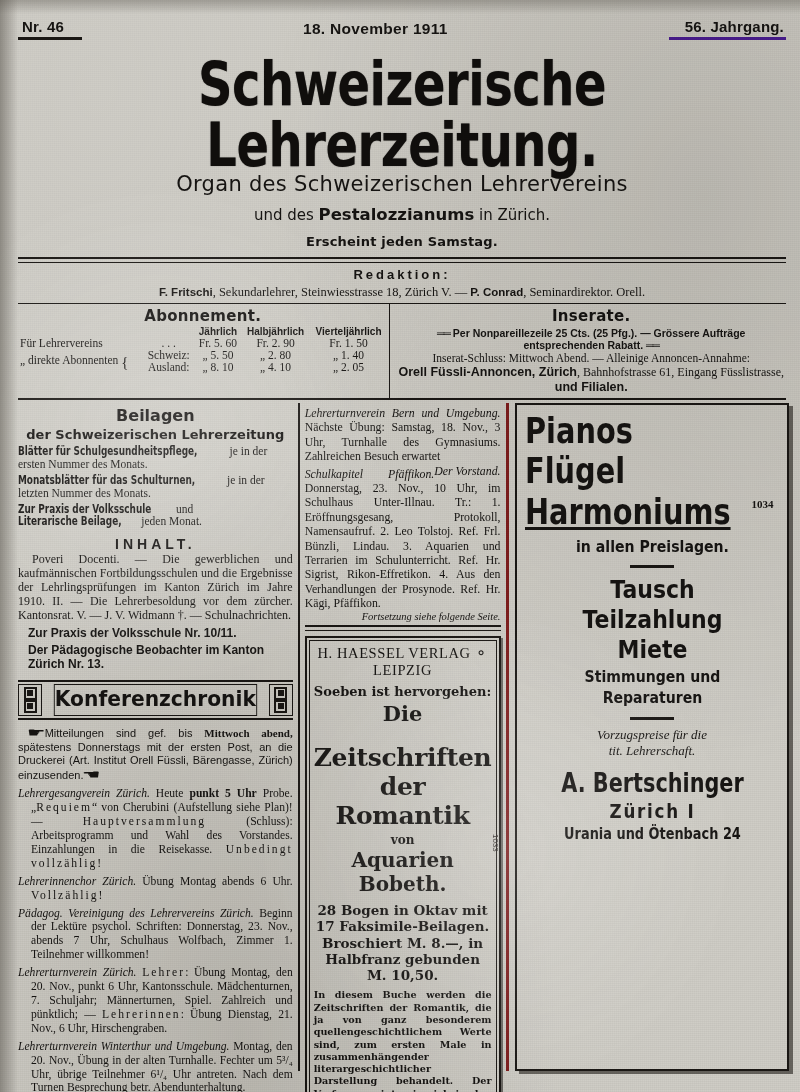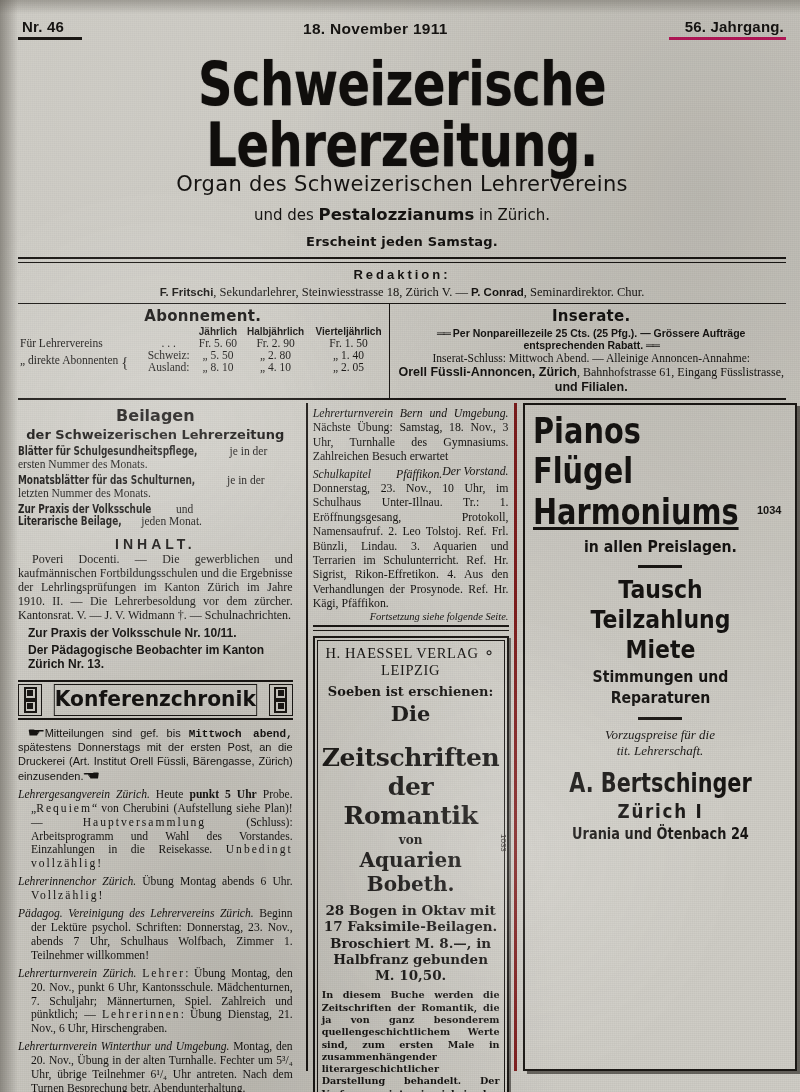--- a/index.html
+++ b/index.html
@@ -30,21 +30,21 @@
   .edgeT{position:absolute;left:0;right:0;top:0;height:14px;z-index:62;pointer-events:none;
     background:linear-gradient(180deg, rgba(90,86,78,.40), rgba(90,86,78,0));}
 
   .inner{position:absolute;left:18px;right:14px;top:18px;bottom:10px;}
 
   
   .topline{display:flex;align-items:flex-end;justify-content:space-between;
     font-family:"Liberation Sans",sans-serif;font-weight:bold;font-size:15px;}
   .topline .nr{border-bottom:3px solid #1a1714;padding:0 18px 2px 4px;letter-spacing:.2px;}
   .topline .date{font-size:15.5px;padding-bottom:2px;letter-spacing:.3px;}
-  .topline .jg{border-bottom:3px solid #be185d;padding:0 2px 2px 16px;letter-spacing:.2px;}
+  .topline .jg{border-bottom:3px solid #4c1d95;padding:0 2px 2px 16px;letter-spacing:.2px;}
 
   
   .masthead{text-align:center;margin-top:14px;}
   .mast-title{
     font-family:"DejaVu Sans",sans-serif;font-weight:bold;
     font-size:50px;line-height:1;letter-spacing:-0.5px;
     transform:scaleY(1.22) scaleX(.96);transform-origin:center top;
     margin:4px 0 18px;color:#100e0c;
     text-shadow:0 0 1px rgba(0,0,0,.5);
   }
@@ -74,21 +74,21 @@
   .brace{display:inline-block;font-size:15px;line-height:.8;vertical-align:middle;}
   .ins-l1{font-family:"Liberation Sans",sans-serif;font-weight:bold;font-size:10.5px;margin-top:2px;}
   .ins-l1 .eq{letter-spacing:-1px;}
   .ins-l2{font-size:11.5px;margin-top:1px;}
   .ins-l3{font-size:12px;margin-top:1px;}
   .ins-l3 b{font-family:"Liberation Sans",sans-serif;font-weight:bold;font-size:12.5px;}
   .ins-l4{font-family:"Liberation Sans",sans-serif;font-weight:bold;font-size:12.5px;}
 
   
   .cols{display:flex;margin-top:3px;height:668px;}
-  .c1{width:290px;box-sizing:border-box;padding-right:13px;}
+  .c1{width:290px;box-sizing:border-box;padding-right:5px;}
   .c2{width:300px;box-sizing:border-box;padding:0 5px;border-left:2px solid #1a1714;border-right:3px solid #7f1d1d;}
   .c3{flex:1;box-sizing:border-box;padding-left:6px;}
 
   
   .beil-h1{font-family:"DejaVu Sans",sans-serif;font-weight:bold;font-size:16px;text-align:center;margin-top:3px;}
   .beil-h2{font-family:"DejaVu Sans",sans-serif;font-weight:bold;font-size:13px;text-align:center;margin-top:2px;}
   .beil-l{font-size:11.5px;margin-top:3px;line-height:1.12;}
   .beil-l b{font-family:"DejaVu Sans Condensed","DejaVu Sans",sans-serif;font-weight:bold;font-size:11.5px;
     display:inline-block;transform:scaleX(.86);transform-origin:left center;}
   .inhalt-h{font-family:"Liberation Sans",sans-serif;font-weight:bold;font-size:14px;text-align:center;letter-spacing:4px;margin-top:8px;}
@@ -99,21 +99,21 @@
   .kc{margin-top:9px;display:flex;align-items:stretch;gap:3px;border-top:2px solid #1a1714;border-bottom:2px solid #1a1714;padding:2px 0;}
   .kc-orn{width:22px;border:1.5px solid #1a1714;display:flex;flex-direction:column;justify-content:space-around;align-items:center;padding:2px 0;}
   .kc-orn i{width:9px;height:9px;border:2px solid #1a1714;display:block;position:relative;}
   .kc-orn i:after{content:"";position:absolute;inset:1.5px;background:#1a1714;}
   .kc-t{flex:1;border:1.5px solid #1a1714;text-align:center;
     font-family:"DejaVu Sans",sans-serif;font-weight:bold;font-size:22px;line-height:1.25;
     transform:scaleX(.92);}
   .kc-note{font-family:"Liberation Sans",sans-serif;font-size:11px;line-height:1.22;margin-top:5px;text-align:justify;}
   .kc-note .hand{font-size:13px;letter-spacing:-2px;display:inline-block;transform:scaleX(1.6);margin:0 5px 0 12px;}
   .kc-note .hand2{font-size:13px;letter-spacing:-2px;display:inline-block;transform:scaleX(-1.6);margin-left:5px;}
-  .kc-note b{font-family:Liberation Mono, monospace;font-weight:bold;}
+  .kc-note b{font-family:Liberation Serif, serif;font-weight:bold;}
 
   .ent{font-size:11.6px;line-height:1.2;margin-top:4px;text-align:justify;}
   .ent .nm{font-style:italic;}
   .ent b{font-weight:bold;}
   .ent .sp{letter-spacing:2px;}
   .ent .ind{display:block;padding-left:13px;text-indent:-13px;}
 
   
   .mid-ent{font-size:11.8px;line-height:1.22;text-align:justify;margin-top:3px;}
   .mid-ent .nm{font-style:italic;}
@@ -136,21 +136,21 @@
   .had-body p{margin:0;}
   .had-sidenum{position:absolute;right:-1px;top:196px;font-size:8px;
     writing-mode:vertical-rl;font-family:"Liberation Sans",sans-serif;color:#2a2522;}
 
   
   .pia{border:2px solid #1a1714;height:100%;box-sizing:border-box;padding:6px 6px 8px;
     text-align:center;position:relative;box-shadow:4px 3px 0 rgba(30,26,22,.6);}
   .pia-big{font-family:"DejaVu Sans",sans-serif;font-weight:bold;font-size:36px;line-height:1.12;
     transform:scaleX(.80);transform-origin:left center;text-align:left;margin-left:2px;}
   .pia-big.u{text-decoration:underline;text-decoration-thickness:3px;text-underline-offset:3px;}
-  .pia-num{position:absolute;right:14px;top:99px;font-family:Liberation Sans, sans-serif;font-size:11px;font-weight:bold;}
+  .pia-num{position:absolute;right:14px;top:93px;font-family:Liberation Serif, serif;font-size:11px;font-weight:bold;}
   .pia-inallen{font-family:"DejaVu Sans",sans-serif;font-weight:bold;font-size:15px;margin-top:6px;
     transform:scaleX(.94);}
   .pia-hr{width:44px;height:3px;background:#1a1714;margin:9px auto 7px;}
   .pia-m{font-family:"DejaVu Sans",sans-serif;font-weight:bold;font-size:25px;line-height:1.2;transform:scaleX(.88);}
   .pia-s{font-family:"DejaVu Sans",sans-serif;font-weight:bold;font-size:16px;line-height:1.22;transform:scaleX(.88);margin-top:2px;}
   .pia-vz{font-family:Liberation Serif, serif;font-style:italic;font-size:13px;line-height:1.25;margin-top:6px;}
   .pia-name{font-family:"DejaVu Sans",sans-serif;font-weight:bold;font-size:26px;margin-top:9px;transform:scaleX(.80);}
   .pia-city{font-family:"DejaVu Sans",sans-serif;font-weight:bold;font-size:19px;margin-top:2px;transform:scaleX(.88);letter-spacing:2px;}
   .pia-addr{font-family:"DejaVu Sans",sans-serif;font-weight:bold;font-size:15px;margin-top:3px;transform:scaleX(.86);}
 </style>
@@ -170,21 +170,21 @@
     <div class="mast-title">Schweizerische Lehrerzeitung.</div>
     <div class="mast-sub1">Organ des Schweizerischen Lehrervereins</div>
     <div class="mast-sub2"><span>und des </span><b>Pestalozzianums</b><span> in Zürich.</span></div>
     <div class="mast-sub3">Erscheint jeden Samstag.</div>
   </div>
 
   <hr class="rule-d">
 
   <div class="redbox">
     <div class="red-h">Redaktion:</div>
-    <div class="red-l"><b>F. Fritschi</b><span>, Sekundarlehrer, Steinwiesstrasse 18, Zürich V. — </span><b>P. Conrad</b><span>, Seminardirektor. Chur.</span></div>
+    <div class="red-l"><b>F. Fritschi</b><span>, Sekundarlehrer, Steinwiesstrasse 18, Zürich V. — </span><b>P. Conrad</b><span>, Seminardirektor. Orell.</span></div>
   </div>
 
   <div class="abo-wrap">
     <div class="abo">
       <div class="abo-h">Abonnement.</div>
       <table class="abo-tbl">
         <tbody>
               <tr>
           <th></th>
                 <th></th>
@@ -280,21 +280,21 @@
       </div>
       <div class="mid-ent">
         <span class="nm">Schulkapitel Pfäffikon.</span><span> Donnerstag, 23. Nov., 10 Uhr, im Schulhaus Unter-Illnau. Tr.: 1. Eröffnungsgesang, Protokoll, Namensaufruf. 2. Leo Tolstoj. Ref. Frl. Bünzli, Lindau. 3. Aquarien und Terrarien im Schulunterricht. Ref. Hr. Sigrist, Rikon-Effretikon. 4. Aus den Verhandlungen der Prosynode. Ref. Hr. Kägi, Pfäffikon.</span>
       </div>
       <div class="fort">Fortsetzung siehe folgende Seite.</div>
 
       <hr class="rule-d" style="margin-top:3px">
 
       <div class="had">
         <div class="had-pub">H. HAESSEL VERLAG  ⚬  LEIPZIG</div>
-        <div class="had-soeben fk">Soeben ist erschienen:</div>
+        <div class="had-soeben fk">Soeben ist hervorgehen:</div>
         <div class="had-die fk">Die</div>
         <div class="had-tit fk">Zeitschriften der Romantik</div>
         <div class="had-von fk">von</div>
         <div class="had-aut fk">Aquarien Bobeth.</div>
         <div class="had-pr1 fk">28 Bogen in Oktav mit 17 Faksimile-Beilagen.</div>
         <div class="had-pr2 fk">Broschiert M. 8.—, in Halbfranz gebunden M. 10,50.</div>
         <div class="had-body fk">
           <p>In diesem Buche werden die Zeitschriften der Romantik, die ja von ganz besonderem quellengeschichtlichem Werte sind, zum ersten Male in zusammenhängender literargeschichtlicher Darstellung behandelt. Der Verfasser zeigt, wie sich in den Zeitschriften der Entwicklungsgang der deutschen Romantik widerspiegelt; wie die Journale notwendig aus den Zeitverhältnissen hervorgehen und unter veränderten Anschauungen wieder verschwinden mußten; er bietet uns eine Geschichte der Zeitschriften der Romantik. Er hat es dabei vorgezogen, die einzelnen Zeitschriften monographisch zu behandeln, nicht aus der Überzeugung, daß diese Form für die historische Darstellung die beste sei, sondern aus praktischen Gründen, um nämlich die Übersichtlichkeit der Benutzung des Werkes zu erhöhen und um so gleichsam einen Ersatz für jede einzelne der zum Teil schon recht selten gewordenen Zeitschriften zu bieten.</p>
 
         </div>

